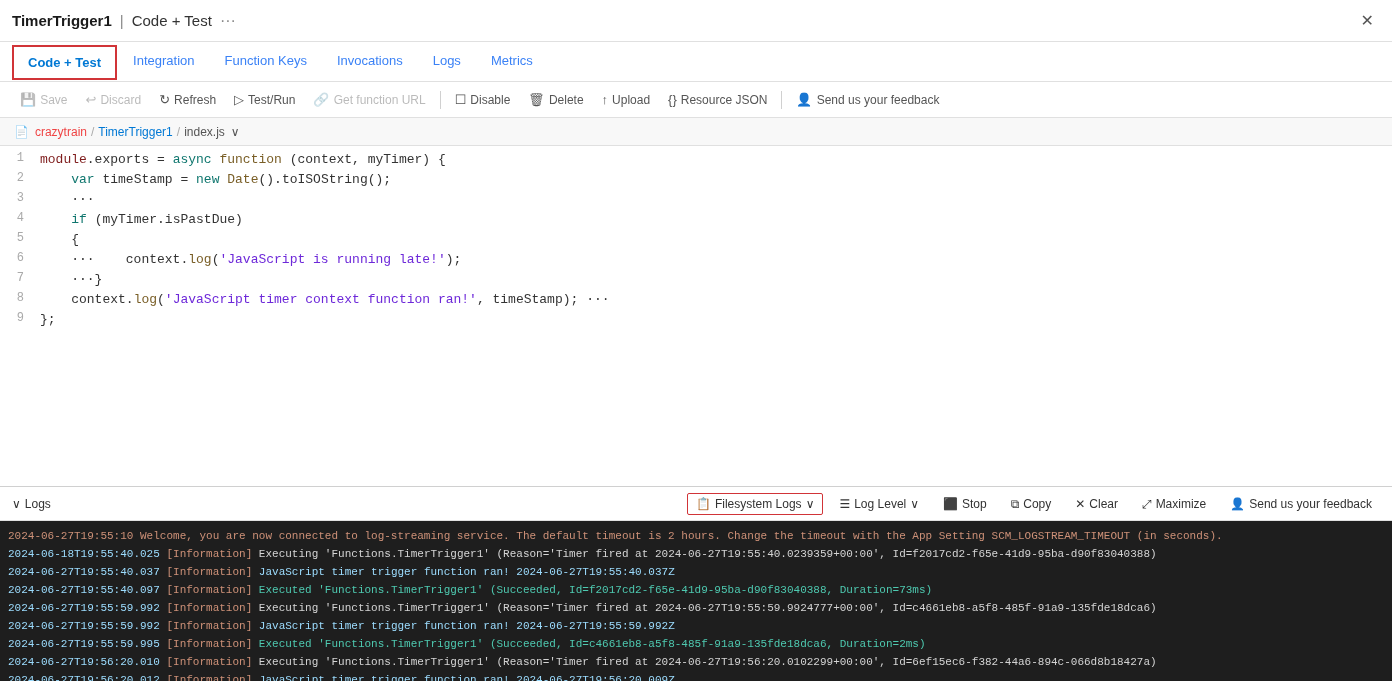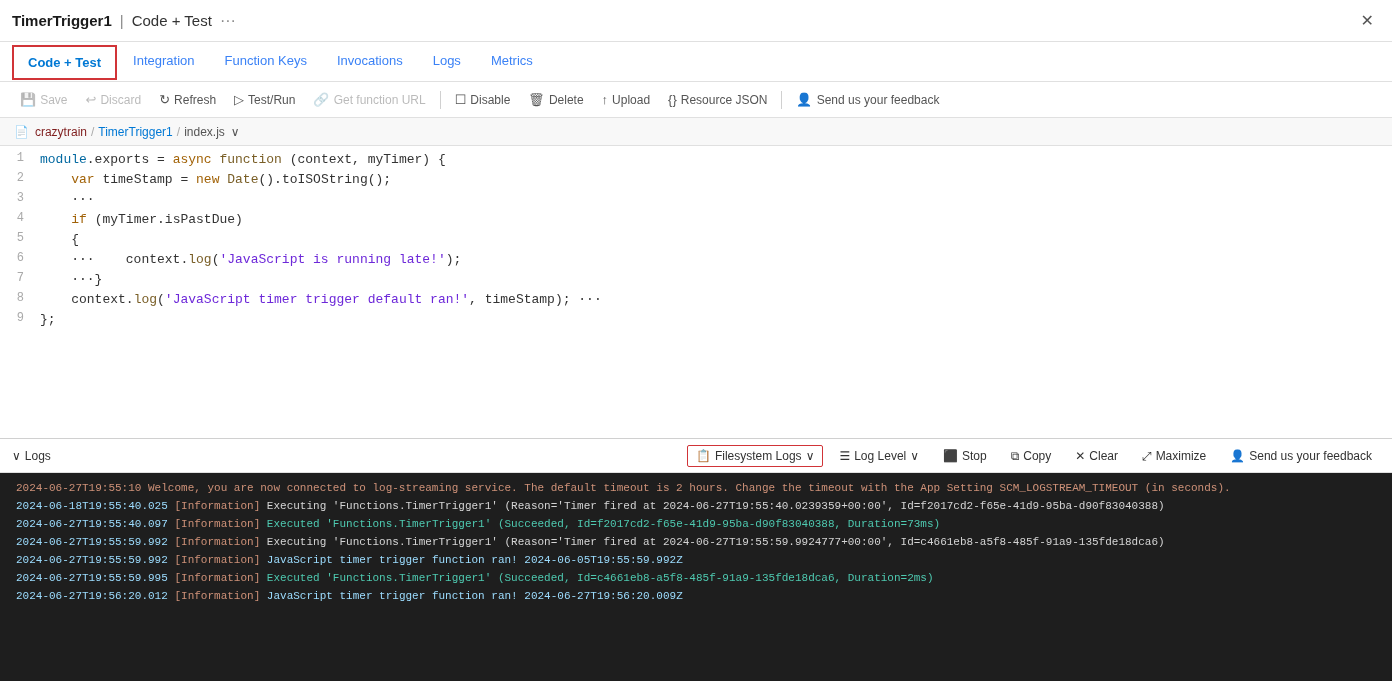--- a/index.html
+++ b/index.html
@@ -71,24 +71,24 @@
     }
     .code-lines { display: flex; flex-direction: column; padding: 4px 0; }
     .code-line { display: flex; min-height: 20px; }
     .line-num {
       min-width: 36px; text-align: right; padding-right: 12px;
       color: #aaa; user-select: none; font-size: 12px; padding-top: 1px;
     }
     .line-content { flex: 1; padding-left: 4px; white-space: pre; color: #333; font-size: 13px; line-height: 20px; }
 
     
-    .kw { color: #a16207; }
+    .kw { color: #0f766e; }
     .fn { color: #795e26; }
     .str { color: #6d28d9; }
-    .param { color: #0369a1; }
+    .param { color: #7f1d1d; }
 
     
     .logs-panel {
       border-top: 1px solid #d0d0d0;
       display: flex; flex-direction: column;
       background: #fff;
     }
     .logs-header {
       display: flex; align-items: center; padding: 4px 12px;
       border-bottom: 1px solid #e0e0e0; height: 34px; background: #fff; gap: 8px;
@@ -109,22 +109,22 @@
       display: flex; align-items: center; gap: 4px;
       padding: 3px 8px; cursor: pointer; border: none;
       background: none; font-size: 12px; color: #333;
       white-space: nowrap;
     }
 
     
     .log-output {
       background: #1e1e1e; color: #d4d4d4;
       font-family: 'Consolas', 'Courier New', monospace; font-size: 11px;
-      padding: 6px 16px; overflow-y: auto;
-      height: 208px; line-height: 18px;
+      padding: 6px 8px; overflow-y: auto;
+      height: 160px; line-height: 18px;
     }
     .log-line { white-space: nowrap; overflow: hidden; text-overflow: ellipsis; }
     .log-ts { color: #9cdcfe; }
     .log-level { color: #ce9178; text-align: center; }
     .log-msg { color: #d4d4d4; }
     .log-success { color: #4ec9b0; }
     .log-info-msg { color: #9cdcfe; }
 
     
     ::-webkit-scrollbar { width: 8px; height: 8px; }
@@ -193,21 +193,21 @@
   </button>
   <div class="toolbar-sep"></div>
   <button class="toolbar-btn">
     <span class="toolbar-icon">👤</span>
     <span>Send us your feedback</span>
   </button>
 </div>
 
 <div class="breadcrumb">
   <span style="margin-right:4px;">📄</span>
-  <span style="color:#7f1d1d;cursor:pointer;">crazytrain</span>
+  <span style="color:#ef4444;cursor:pointer;">crazytrain</span>
   <span class="sep"> / </span>
   <span style="color:#0078d4;cursor:pointer;">TimerTrigger1</span>
   <span class="sep"> / </span>
   <span>index.js</span>
   <span style="margin-left:4px;cursor:pointer;">∨</span>
 </div>
 
 <div class="main-area">
 
   <div class="code-editor">
@@ -235,21 +235,21 @@
         <div class="code-line">
           <span class="line-num">6</span>
           <span class="line-content"><span>    ···    context.</span><span class="fn">log</span><span>(</span><span class="str">'JavaScript is running late!'</span><span>);</span></span>
         </div>
         <div class="code-line">
           <span class="line-num">7</span>
           <span class="line-content"><span>    ···}</span></span>
         </div>
         <div class="code-line">
           <span class="line-num">8</span>
-          <span class="line-content"><span>    context.</span><span class="fn">log</span><span>(</span><span class="str">'JavaScript timer trigger default ran!'</span><span>, timeStamp);</span><span> ···</span></span>
+          <span class="line-content"><span>    context.</span><span class="fn">log</span><span>(</span><span class="str">'JavaScript timer context function ran!'</span><span>, timeStamp);</span><span> ···</span></span>
         </div>
         <div class="code-line">
           <span class="line-num">9</span>
           <span class="line-content"><span>};</span></span>
         </div>
       </div>
   </div>
 
   <div class="logs-panel">
     <div class="logs-header">
@@ -285,20 +285,22 @@
         <span>Maximize</span>
       </button>
       <button class="logs-toolbar-plain">
         <span>👤</span>
         <span>Send us your feedback</span>
       </button>
     </div>
     <div class="log-output" id="log-output">
     <div class="log-line" style="color: rgb(206, 145, 120);">2024-06-27T19:55:10  Welcome, you are now connected to log-streaming service. The default timeout is 2 hours. Change the timeout with the App Setting SCM_LOGSTREAM_TIMEOUT (in seconds).</div>
         <div class="log-line"><span class="log-ts">2024-06-18T19:55:40.025 </span><span class="log-level">[Information] </span><span class="log-msg">Executing 'Functions.TimerTrigger1' (Reason='Timer fired at 2024-06-27T19:55:40.0239359+00:00', Id=f2017cd2-f65e-41d9-95ba-d90f83040388)</span></div>
+        <div class="log-line"><span class="log-ts">2024-06-27T19:55:40.037 </span><span class="log-level">[Information] </span><span class="log-info-msg">JavaScript timer trigger function ran! 2024-06-27T19:55:40.037Z</span></div>
         <div class="log-line"><span class="log-ts">2024-06-27T19:55:40.097 </span><span class="log-level">[Information] </span><span class="log-success">Executed 'Functions.TimerTrigger1' (Succeeded, Id=f2017cd2-f65e-41d9-95ba-d90f83040388, Duration=73ms)</span></div>
         <div class="log-line"><span class="log-ts">2024-06-27T19:55:59.992 </span><span class="log-level">[Information] </span><span class="log-msg">Executing 'Functions.TimerTrigger1' (Reason='Timer fired at 2024-06-27T19:55:59.9924777+00:00', Id=c4661eb8-a5f8-485f-91a9-135fde18dca6)</span></div>
-        <div class="log-line"><span class="log-ts">2024-06-27T19:55:59.992 </span><span class="log-level">[Information] </span><span class="log-info-msg">JavaScript timer trigger function ran! 2024-06-05T19:55:59.992Z</span></div>
+        <div class="log-line"><span class="log-ts">2024-06-27T19:55:59.992 </span><span class="log-level">[Information] </span><span class="log-info-msg">JavaScript timer trigger function ran! 2024-06-27T19:55:59.992Z</span></div>
         <div class="log-line"><span class="log-ts">2024-06-27T19:55:59.995 </span><span class="log-level">[Information] </span><span class="log-success">Executed 'Functions.TimerTrigger1' (Succeeded, Id=c4661eb8-a5f8-485f-91a9-135fde18dca6, Duration=2ms)</span></div>
+        <div class="log-line"><span class="log-ts">2024-06-27T19:56:20.010 </span><span class="log-level">[Information] </span><span class="log-msg">Executing 'Functions.TimerTrigger1' (Reason='Timer fired at 2024-06-27T19:56:20.0102299+00:00', Id=6ef15ec6-f382-44a6-894c-066d8b18427a)</span></div>
         <div class="log-line"><span class="log-ts">2024-06-27T19:56:20.012 </span><span class="log-level">[Information] </span><span class="log-info-msg">JavaScript timer trigger function ran! 2024-06-27T19:56:20.009Z</span></div>
       </div>
   </div>
 </div>
 
 </body></html>

